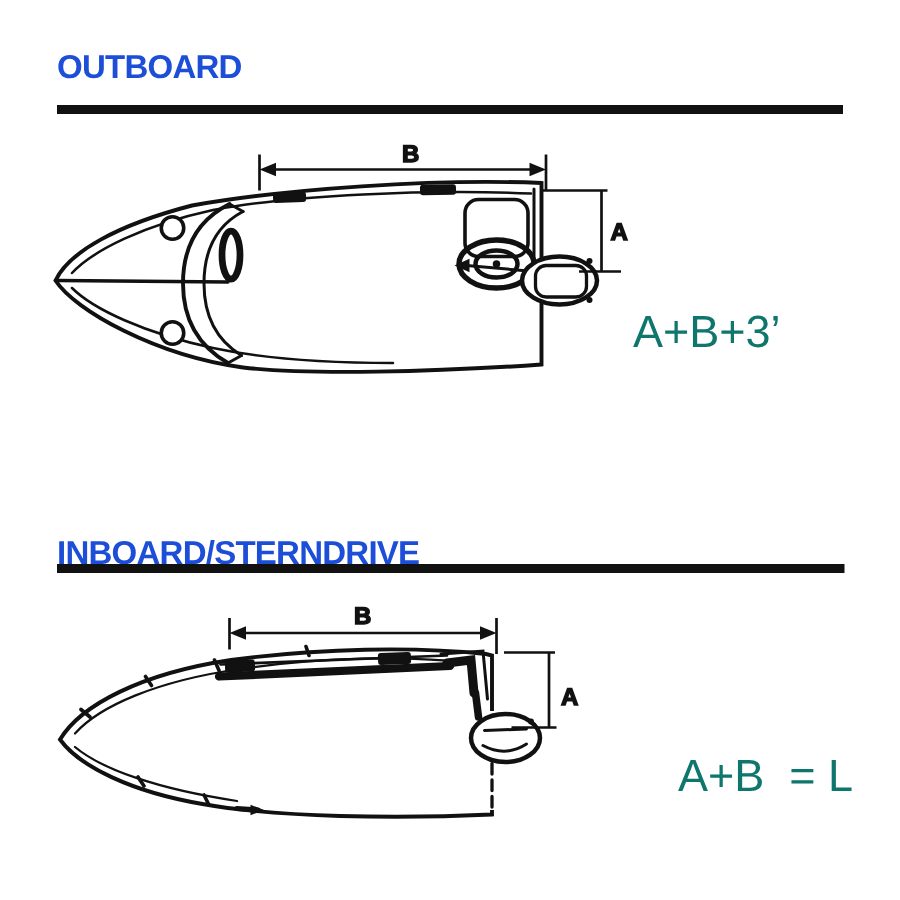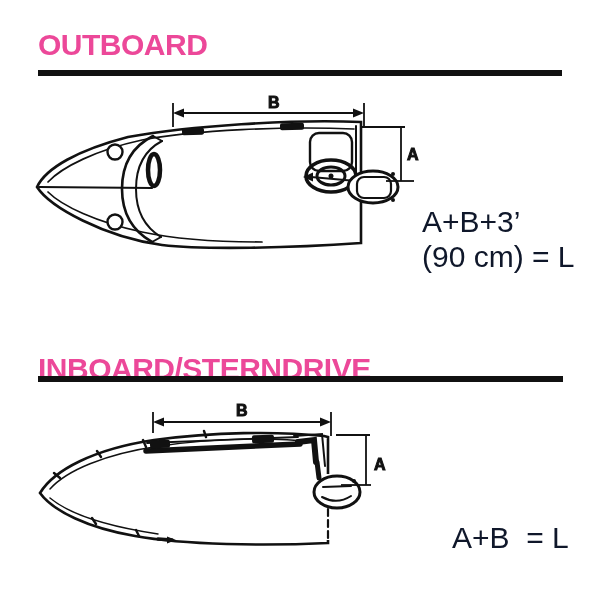--- a/index.html
+++ b/index.html
@@ -3,27 +3,27 @@
 <meta charset="utf-8">
 <style>
   html,body{margin:0;padding:0;}
   body{
     width:600px;height:600px;position:relative;overflow:hidden;
     background:#ffffff;color:#111;
     font-family:"Liberation Sans", sans-serif;
   }
   .heading{
     position:absolute;left:38px;
-    font-size:30px;font-weight:800;letter-spacing:-0.5px;line-height:30px;
-    color:#ec4899;white-space:pre;
+    font-size:22px;font-weight:800;letter-spacing:-0.5px;line-height:30px;
+    color:#1d4ed8;white-space:pre;
   }
   .rule{position:absolute;left:38px;height:6px;background:#111;}
   .formula{
     position:absolute;font-size:30px;font-weight:400;line-height:35px;
-    color:#0f172a;white-space:pre;
+    color:#0f766e;white-space:pre;
   }
   .dimlabel{
     font-family:"Liberation Sans", sans-serif;
     font-size:16px;font-weight:600;fill:#111;
   }
   svg{position:absolute;left:0;top:0;}
 </style>
 </head>
 <body>
 
@@ -123,18 +123,18 @@
     <path d="M 336 435 L 370 435" stroke-width="1.8"></path>
     <path d="M 366 435 L 366 485" stroke-width="1.8"></path>
     <path d="M 341 485 L 371 485" stroke-width="1.8"></path>
     <text class="dimlabel" x="374" y="470">A</text>
   </g>
 </svg>
 
 <div class="heading" style="top:30px;">OUTBOARD</div>
 <div class="rule" style="top:70px;width:524px;"></div>
 
-<div class="formula" style="left:422px;top:204px;"><span>A+B+3’</span><br><span>(90 cm) = L</span></div>
+<div class="formula" style="left:422px;top:204px;"><span>A+B+3’</span><br></div>
 
 <div class="heading" style="top:354px;">INBOARD/STERNDRIVE</div>
 <div class="rule" style="top:376px;width:525px;"></div>
 
-<div class="formula" style="left:452px;top:520px;"><span>A+B  = L</span></div>
+<div class="formula" style="left:452px;top:500px;"><span>A+B  = L</span></div>
 
 </body></html>

